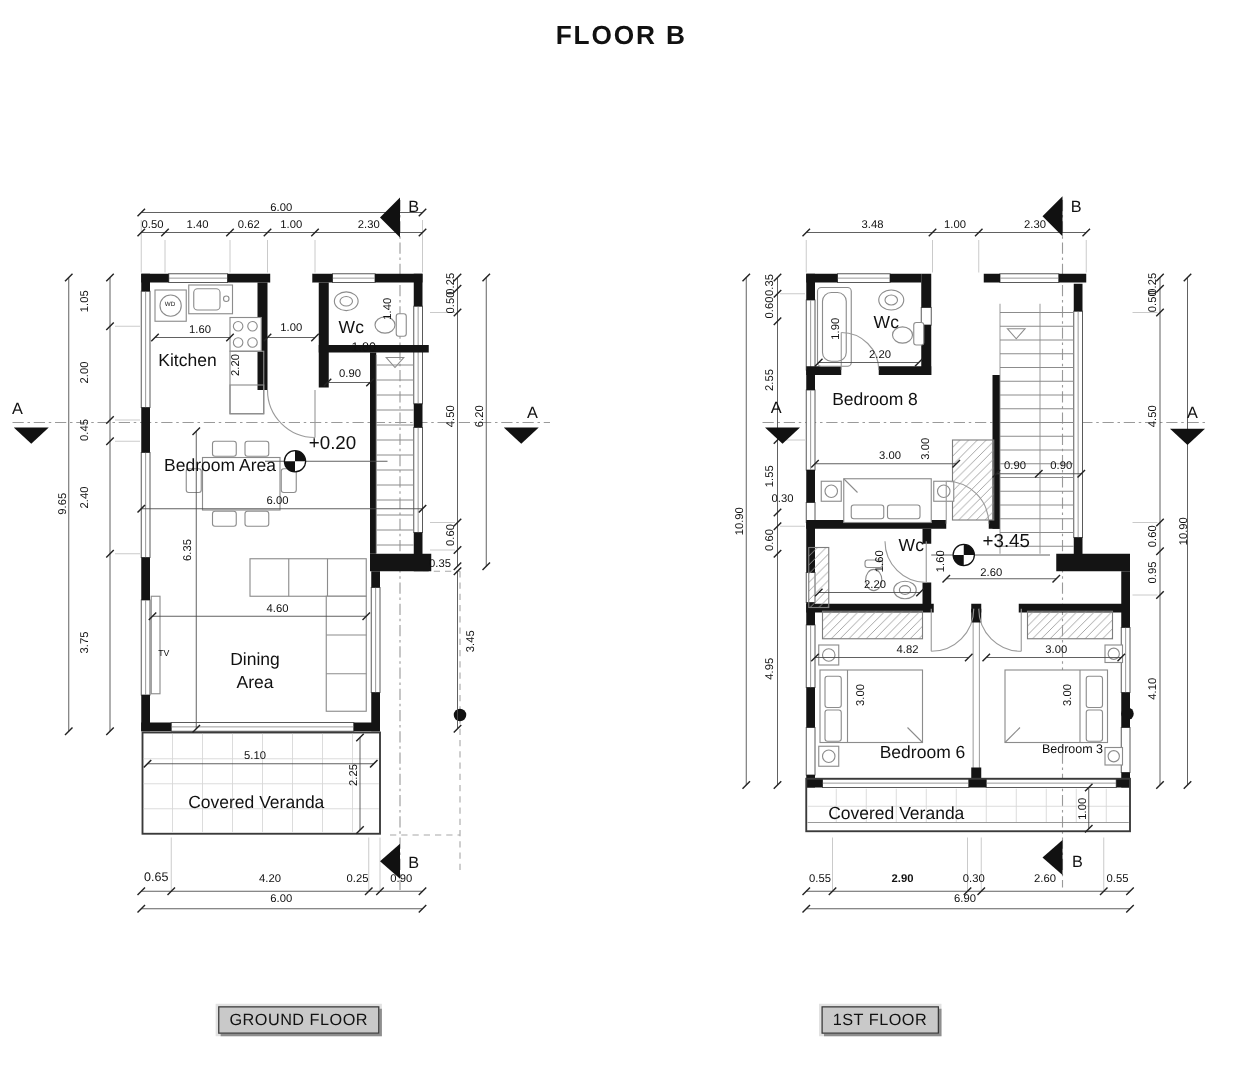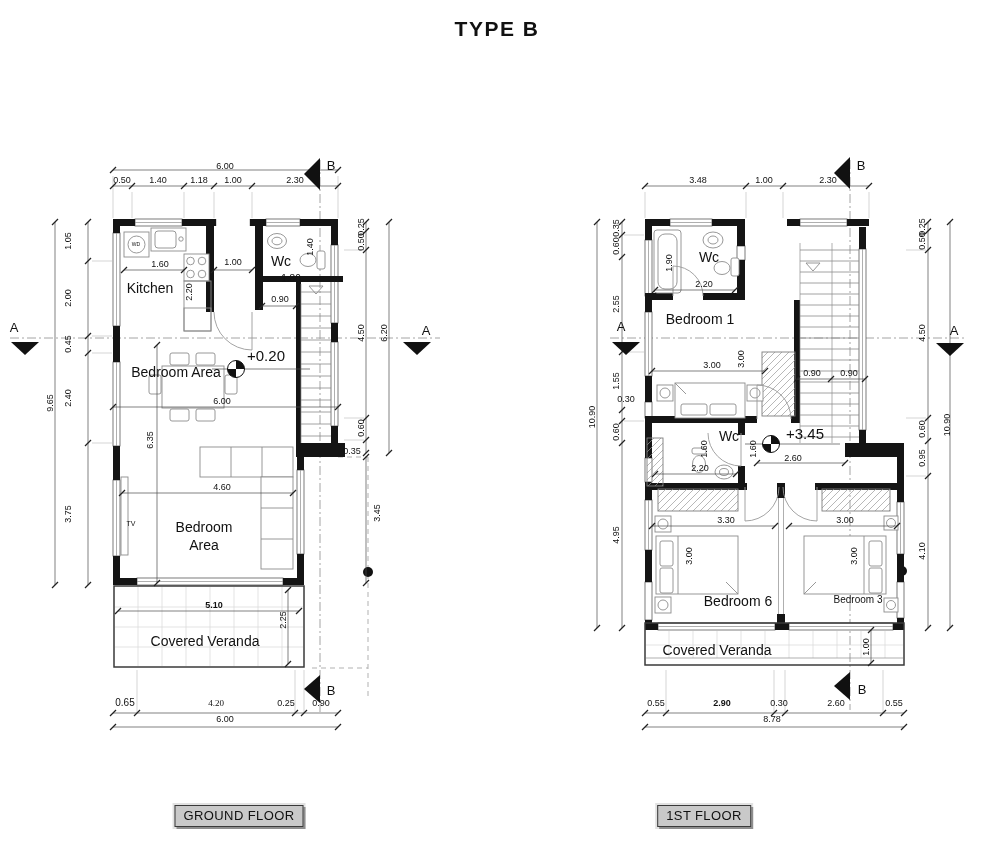--- a/index.html
+++ b/index.html
@@ -443,74 +443,74 @@
     <polygon class="tri" points="612,342 640,342 626,355"></polygon>
     <polygon class="tri" points="936,343 964,343 950,356"></polygon>
   </g>
 </g>
 </svg>
 
 <div id="labels">
       <span class="lbl" style="left: 225px; top: 166px; font-size: 9px;">6.00</span>
       <span class="lbl" style="left: 122px; top: 180px; font-size: 9px;">0.50</span>
       <span class="lbl" style="left: 158px; top: 180px; font-size: 9px;">1.40</span>
-      <span class="lbl" style="left: 199px; top: 180px; font-size: 9px;">1.18</span>
+      <span class="lbl" style="left: 199px; top: 180px; font-size: 9px;">0.62</span>
       <span class="lbl" style="left: 233px; top: 180px; font-size: 9px;">1.00</span>
       <span class="lbl" style="left: 295px; top: 180px; font-size: 9px;">2.30</span>
       <span class="lbl rot" style="left: 50px; top: 403px; font-size: 9px;">9.65</span>
       <span class="lbl rot" style="left: 68px; top: 241px; font-size: 9px;">1.05</span>
       <span class="lbl rot" style="left: 68px; top: 298px; font-size: 9px;">2.00</span>
       <span class="lbl rot" style="left: 68px; top: 344px; font-size: 9px;">0.45</span>
       <span class="lbl rot" style="left: 68px; top: 398px; font-size: 9px;">2.40</span>
       <span class="lbl rot" style="left: 68px; top: 514px; font-size: 9px;">3.75</span>
       <span class="lbl" style="left: 125px; top: 703px; font-size: 10px;">0.65</span>
-      <span class="lbl" style="left: 216px; top: 703px; font-size: 9px; font-family: Liberation Serif, serif;">4.20</span>
+      <span class="lbl" style="left: 216px; top: 703px; font-size: 9px;">4.20</span>
       <span class="lbl" style="left: 286px; top: 703px; font-size: 9px;">0.25</span>
       <span class="lbl" style="left: 321px; top: 703px; font-size: 9px;">0.90</span>
       <span class="lbl" style="left: 225px; top: 719px; font-size: 9px;">6.00</span>
       <span class="lbl rot" style="left: 361px; top: 227px; font-size: 9px;">0.25</span>
       <span class="lbl rot" style="left: 361px; top: 242px; font-size: 9px;">0.50</span>
       <span class="lbl rot" style="left: 361px; top: 333px; font-size: 9px;">4.50</span>
       <span class="lbl rot" style="left: 384px; top: 333px; font-size: 9px;">6.20</span>
       <span class="lbl rot" style="left: 361px; top: 428px; font-size: 9px;">0.60</span>
       <span class="lbl" style="left: 352px; top: 451px; font-size: 9px;">0.35</span>
       <span class="lbl rot" style="left: 377px; top: 513px; font-size: 9px;">3.45</span>
       <span class="lbl" style="left: 160px; top: 264px; font-size: 9px;">1.60</span>
       <span class="lbl rot" style="left: 189px; top: 292px; font-size: 9px;">2.20</span>
       <span class="lbl" style="left: 233px; top: 262px; font-size: 9px;">1.00</span>
       <span class="lbl" style="left: 291px; top: 279px; font-size: 10px;">1.80</span>
       <span class="lbl rot" style="left: 310px; top: 247px; font-size: 9px;">1.40</span>
       <span class="lbl" style="left: 280px; top: 299px; font-size: 9px;">0.90</span>
       <span class="lbl" style="left: 222px; top: 401px; font-size: 9px;">6.00</span>
       <span class="lbl rot" style="left: 150px; top: 440px; font-size: 9px;">6.35</span>
       <span class="lbl" style="left: 222px; top: 487px; font-size: 9px; text-align: center;">4.60</span>
-      <span class="lbl" style="left: 214px; top: 605px; font-size: 9px; font-weight: bold;">5.10</span>
+      <span class="lbl" style="left: 204px; top: 605px; font-size: 9px;">5.10</span>
       <span class="lbl rot" style="left: 283px; top: 620px; font-size: 9px;">2.25</span>
       <span class="lbl" style="left: 150px; top: 288px; font-size: 14px;">Kitchen</span>
       <span class="lbl" style="left: 281px; top: 261px; font-size: 14px;">Wc</span>
       <span class="lbl" style="left: 176px; top: 372px; font-size: 14px;">Bedroom Area</span>
-      <span class="lbl" style="left: 204px; top: 527px; font-size: 14px;">Bedroom</span>
+      <span class="lbl" style="left: 204px; top: 527px; font-size: 14px;">Dining</span>
       <span class="lbl" style="left: 204px; top: 545px; font-size: 14px;">Area</span>
       <span class="lbl" style="left: 205px; top: 641px; font-size: 14px;">Covered Veranda</span>
       <span class="lbl" style="left: 266px; top: 355px; font-size: 15px;">+0.20</span>
       <span class="lbl" style="left: 131px; top: 523px; font-size: 7px;">TV</span>
       <span class="lbl" style="left: 136px; top: 244px; font-size: 5px;">WD</span>
       <span class="lbl" style="left: 331px; top: 165px; font-size: 13px;">B</span>
       <span class="lbl" style="left: 331px; top: 690px; font-size: 13px;">B</span>
       <span class="lbl" style="left: 14px; top: 327px; font-size: 13px;">A</span>
       <span class="lbl" style="left: 426px; top: 330px; font-size: 13px;">A</span>
       <span class="lbl" style="left: 698px; top: 180px; font-size: 9px;">3.48</span>
       <span class="lbl" style="left: 764px; top: 180px; font-size: 9px;">1.00</span>
       <span class="lbl" style="left: 828px; top: 180px; font-size: 9px;">2.30</span>
       <span class="lbl" style="left: 656px; top: 703px; font-size: 9px;">0.55</span>
       <span class="lbl" style="left: 722px; top: 703px; font-size: 9px; font-weight: bold;">2.90</span>
       <span class="lbl" style="left: 779px; top: 703px; font-size: 9px;">0.30</span>
       <span class="lbl" style="left: 836px; top: 703px; font-size: 9px;">2.60</span>
       <span class="lbl" style="left: 894px; top: 703px; font-size: 9px;">0.55</span>
-      <span class="lbl" style="left: 772px; top: 719px; font-size: 9px;">8.78</span>
+      <span class="lbl" style="left: 772px; top: 719px; font-size: 9px;">6.90</span>
       <span class="lbl rot" style="left: 592px; top: 417px; font-size: 9px;">10.90</span>
       <span class="lbl rot" style="left: 616px; top: 228px; font-size: 9px;">0.35</span>
       <span class="lbl rot" style="left: 616px; top: 246px; font-size: 9px;">0.60</span>
       <span class="lbl rot" style="left: 616px; top: 304px; font-size: 9px;">2.55</span>
       <span class="lbl rot" style="left: 616px; top: 381px; font-size: 9px;">1.55</span>
       <span class="lbl" style="left: 626px; top: 399px; font-size: 9px;">0.30</span>
       <span class="lbl rot" style="left: 616px; top: 432px; font-size: 9px;">0.60</span>
       <span class="lbl rot" style="left: 616px; top: 535px; font-size: 9px;">4.95</span>
       <span class="lbl rot" style="left: 947px; top: 425px; font-size: 9px;">10.90</span>
       <span class="lbl rot" style="left: 922px; top: 227px; font-size: 9px;">0.25</span>
@@ -522,36 +522,36 @@
       <span class="lbl rot" style="left: 669px; top: 263px; font-size: 9px;">1.90</span>
       <span class="lbl" style="left: 704px; top: 284px; font-size: 9px;">2.20</span>
       <span class="lbl" style="left: 712px; top: 365px; font-size: 9px;">3.00</span>
       <span class="lbl rot" style="left: 741px; top: 359px; font-size: 9px;">3.00</span>
       <span class="lbl" style="left: 812px; top: 373px; font-size: 9px;">0.90</span>
       <span class="lbl" style="left: 849px; top: 373px; font-size: 9px;">0.90</span>
       <span class="lbl rot" style="left: 704px; top: 449px; font-size: 9px;">1.60</span>
       <span class="lbl" style="left: 700px; top: 468px; font-size: 9px;">2.20</span>
       <span class="lbl rot" style="left: 753px; top: 449px; font-size: 9px;">1.60</span>
       <span class="lbl" style="left: 793px; top: 458px; font-size: 9px;">2.60</span>
-      <span class="lbl" style="left: 726px; top: 520px; font-size: 9px;">3.30</span>
+      <span class="lbl" style="left: 726px; top: 520px; font-size: 9px;">4.82</span>
       <span class="lbl rot" style="left: 689px; top: 556px; font-size: 9px;">3.00</span>
       <span class="lbl" style="left: 845px; top: 520px; font-size: 9px;">3.00</span>
       <span class="lbl rot" style="left: 854px; top: 556px; font-size: 9px;">3.00</span>
       <span class="lbl rot" style="left: 866px; top: 647px; font-size: 9px;">1.00</span>
       <span class="lbl" style="left: 709px; top: 257px; font-size: 14px;">Wc</span>
-      <span class="lbl" style="left: 700px; top: 319px; font-size: 14px;">Bedroom 1</span>
+      <span class="lbl" style="left: 700px; top: 319px; font-size: 14px;">Bedroom 8</span>
       <span class="lbl" style="left: 729px; top: 436px; font-size: 14px;">Wc</span>
       <span class="lbl" style="left: 738px; top: 601px; font-size: 14px;">Bedroom 6</span>
       <span class="lbl" style="left: 858px; top: 600px; font-size: 10px;">Bedroom 3</span>
       <span class="lbl" style="left: 717px; top: 650px; font-size: 14px;">Covered Veranda</span>
       <span class="lbl" style="left: 805px; top: 433px; font-size: 15px;">+3.45</span>
       <span class="lbl" style="left: 861px; top: 165px; font-size: 13px;">B</span>
       <span class="lbl" style="left: 862px; top: 689px; font-size: 13px;">B</span>
       <span class="lbl" style="left: 621px; top: 326px; font-size: 13px;">A</span>
       <span class="lbl" style="left: 954px; top: 330px; font-size: 13px;">A</span>
     </div>
 
-<div id="title">TYPE B</div>
+<div id="title">FLOOR B</div>
 
 <div class="floor-tag" style="left:239px;top:816px">GROUND FLOOR</div>
 <div class="floor-tag" style="left:704px;top:816px">1ST FLOOR</div>
 
 </div>
 
 </body></html>

